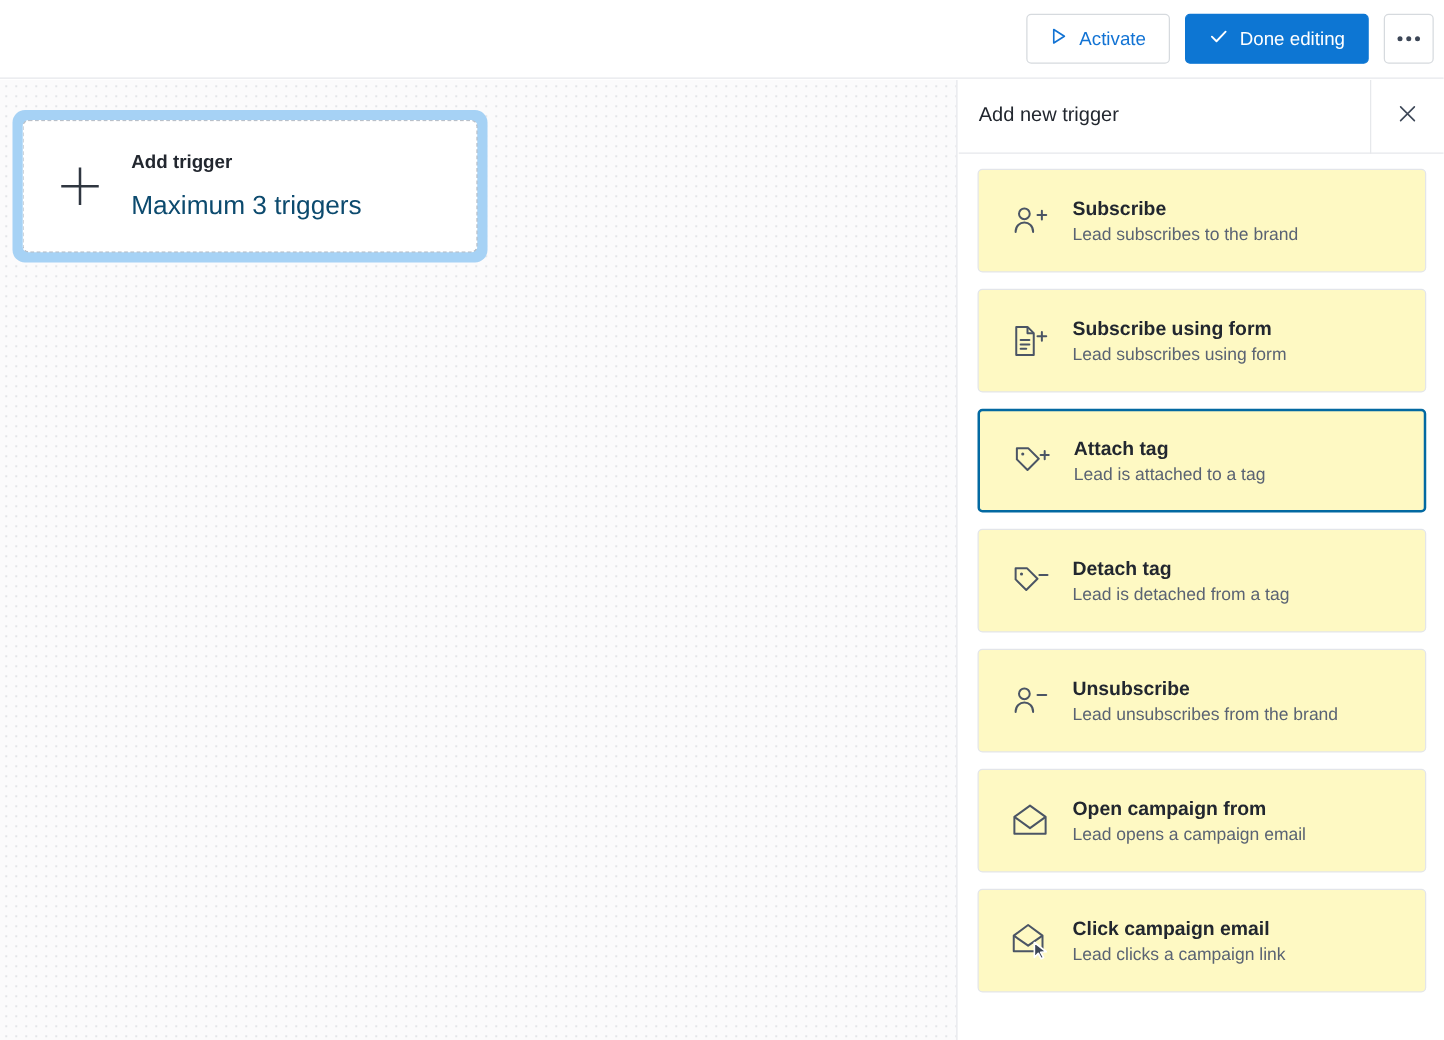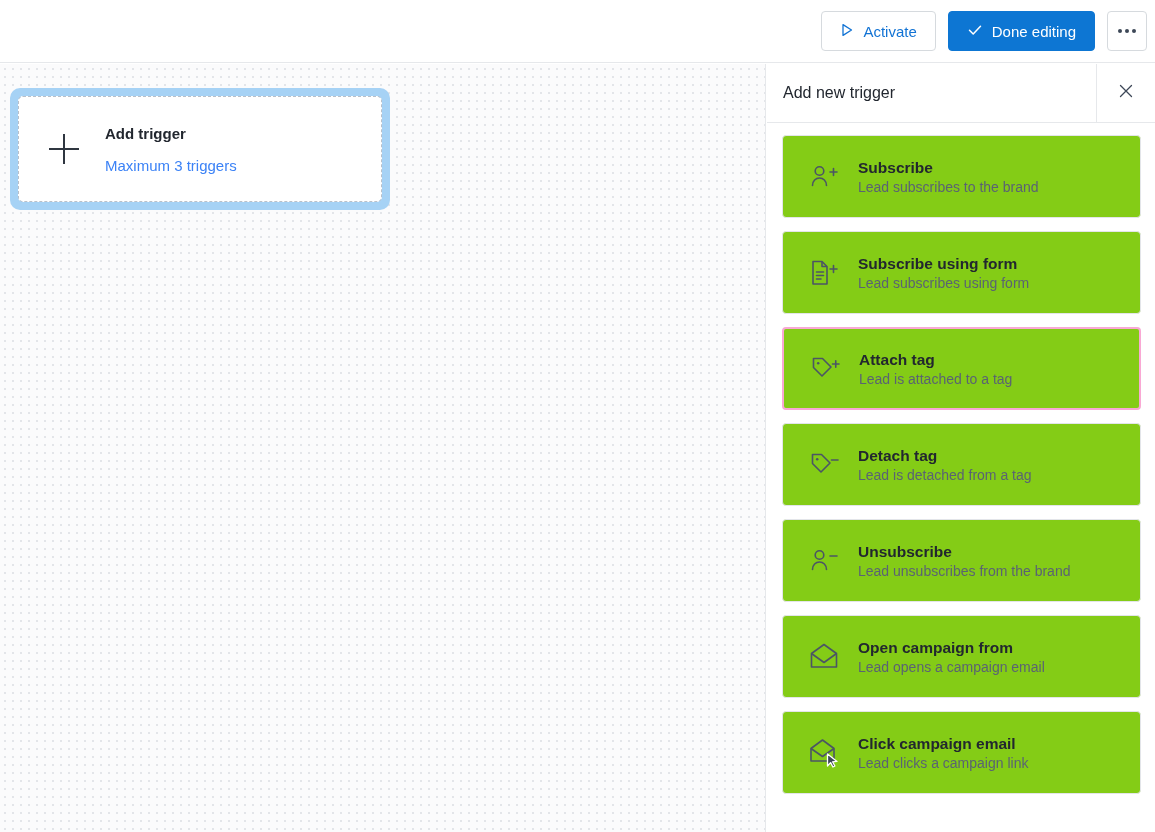--- a/index.html
+++ b/index.html
@@ -73,21 +73,21 @@
   .plus-icon {
     width: 30px; height: 30px; position: relative; flex: 0 0 auto;
   }
   .plus-icon::before, .plus-icon::after {
     content: ""; position: absolute; background: #2f3640;
   }
   .plus-icon::before { left: 0; top: 14px; width: 30px; height: 2px; }
   .plus-icon::after  { top: 0; left: 14px; height: 30px; width: 2px; }
   .trigger-texts { display: flex; flex-direction: column; gap: 15px; }
   .trigger-title { font-size: 15px; font-weight: 700; color: #22272f; }
-  .trigger-sub { font-size: 15px; color: #3b82f6; }
+  .trigger-sub { font-size: 21px; color: #0c4a6e; }
 
   
   .panel {
     position: absolute; left: 767px; top: 64px;
     width: 388px; height: 768px;
     background: #ffffff;
     display: flex; flex-direction: column;
   }
   .panel-head {
     height: 59px; flex: 0 0 auto;
@@ -105,28 +105,28 @@
     cursor: pointer; color: #3d4757;
   }
   .panel-body {
     flex: 1 1 auto; overflow-y: auto;
     padding: 12px 14px 14px 15px;
     display: flex; flex-direction: column; gap: 13px;
   }
 
   .opt {
     min-height: 83px;
-    background: #84cc16;
+    background: #fef9c3;
     border: 1px solid #e3e5e9;
     border-radius: 4px;
     display: flex; align-items: center;
     gap: 15px; padding: 0 18px 0 22px;
     cursor: pointer;
   }
-  .opt.selected { border: 2px solid #f9a8d4; }
+  .opt.selected { border: 2px solid #0369a1; }
   .opt-icon {
     flex: 0 0 auto; width: 38px; height: 38px;
     display: flex; align-items: center; justify-content: center;
     color: #4b5565;
   }
   .opt-texts { display: flex; flex-direction: column; gap: 2px; }
   .opt-title { font-size: 15.5px; font-weight: 700; color: #22272f; }
   .opt-sub { font-size: 14px; color: #5a6373; }
 </style>
 </head>

